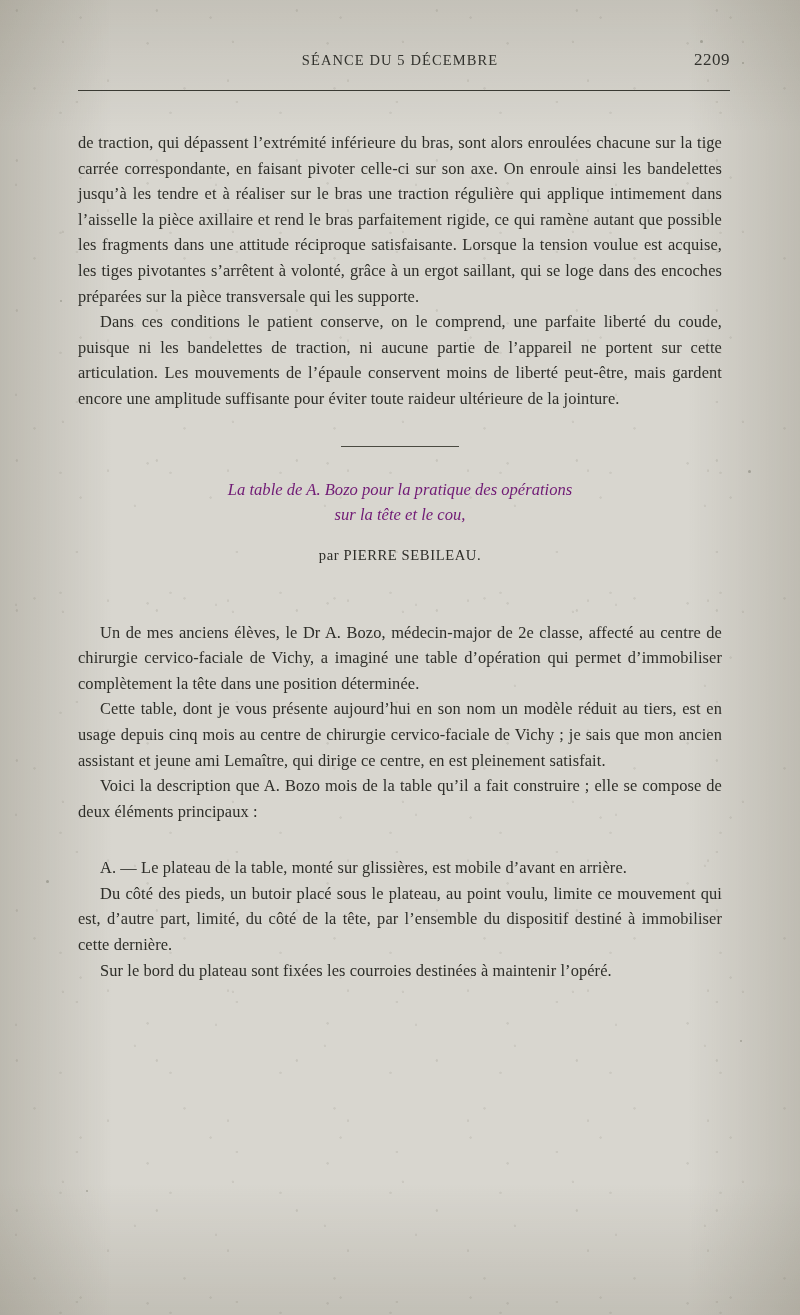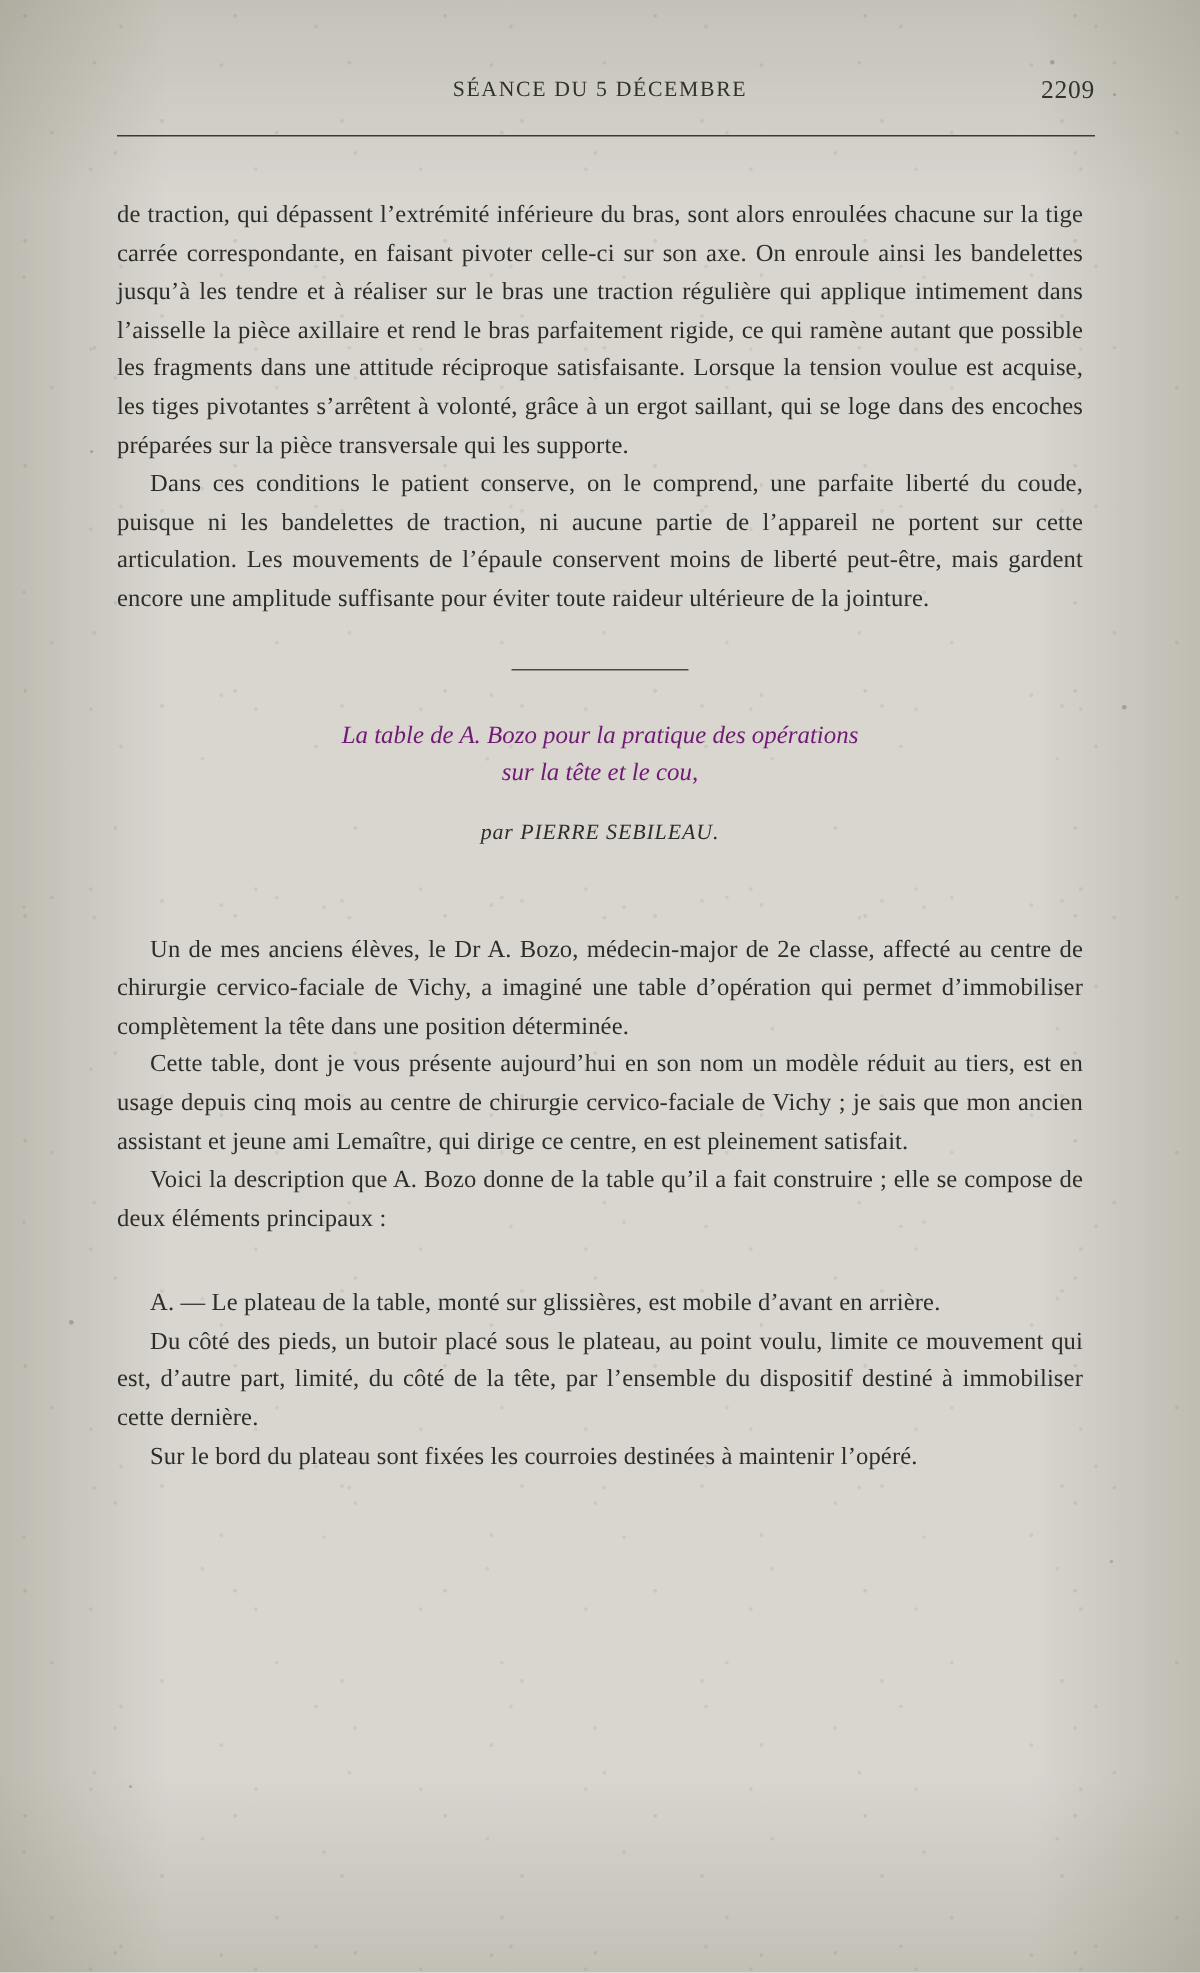--- a/index.html
+++ b/index.html
@@ -115,21 +115,20 @@
     font-size: 16.6px;
     line-height: 25px;
     color: #701a75;
   }
   .byline {
     text-align: center;
     font-size: 14.6px;
     margin-top: 20px;
     letter-spacing: 0.6px;
     color: #2e2e29;
-    font-style: italic;
   }
   .byline .caps {
     font-variant: small-caps;
   }
 
   .section-gap {
     height: 18px;
   }
   .para-gap {
     height: 14px;
@@ -177,21 +176,21 @@
     <div class="byline">
       <span>par </span><span class="caps">PIERRE SEBILEAU.</span>
     </div>
   </div>
 
   <div class="section-gap"></div>
 
   <div class="body-text">
     <p>Un de mes anciens élèves, le Dr A. Bozo, médecin-major de 2e classe, affecté au centre de chirurgie cervico-faciale de Vichy, a imaginé une table d’opération qui permet d’immobiliser complètement la tête dans une position déterminée.</p>
     <p>Cette table, dont je vous présente aujourd’hui en son nom un modèle réduit au tiers, est en usage depuis cinq mois au centre de chirurgie cervico-faciale de Vichy ; je sais que mon ancien assistant et jeune ami Lemaître, qui dirige ce centre, en est pleinement satisfait.</p>
-    <p>Voici la description que A. Bozo donne de la table qu’il a fait construire ; elle se compose de deux éléments principaux :</p>
+    <p>Voici la description que A. Bozo mois de la table qu’il a fait construire ; elle se compose de deux éléments principaux :</p>
   </div>
 
   <div class="para-gap"></div>
 
   <div class="body-text" style="margin-top:17px;font-family:Liberation Serif, serif;">
     <p>A. — Le plateau de la table, monté sur glissières, est mobile d’avant en arrière.</p>
     <p>Du côté des pieds, un butoir placé sous le plateau, au point voulu, limite ce mouvement qui est, d’autre part, limité, du côté de la tête, par l’ensemble du dispositif destiné à immobiliser cette dernière.</p>
     <p>Sur le bord du plateau sont fixées les courroies destinées à maintenir l’opéré.</p>
   </div>
 

